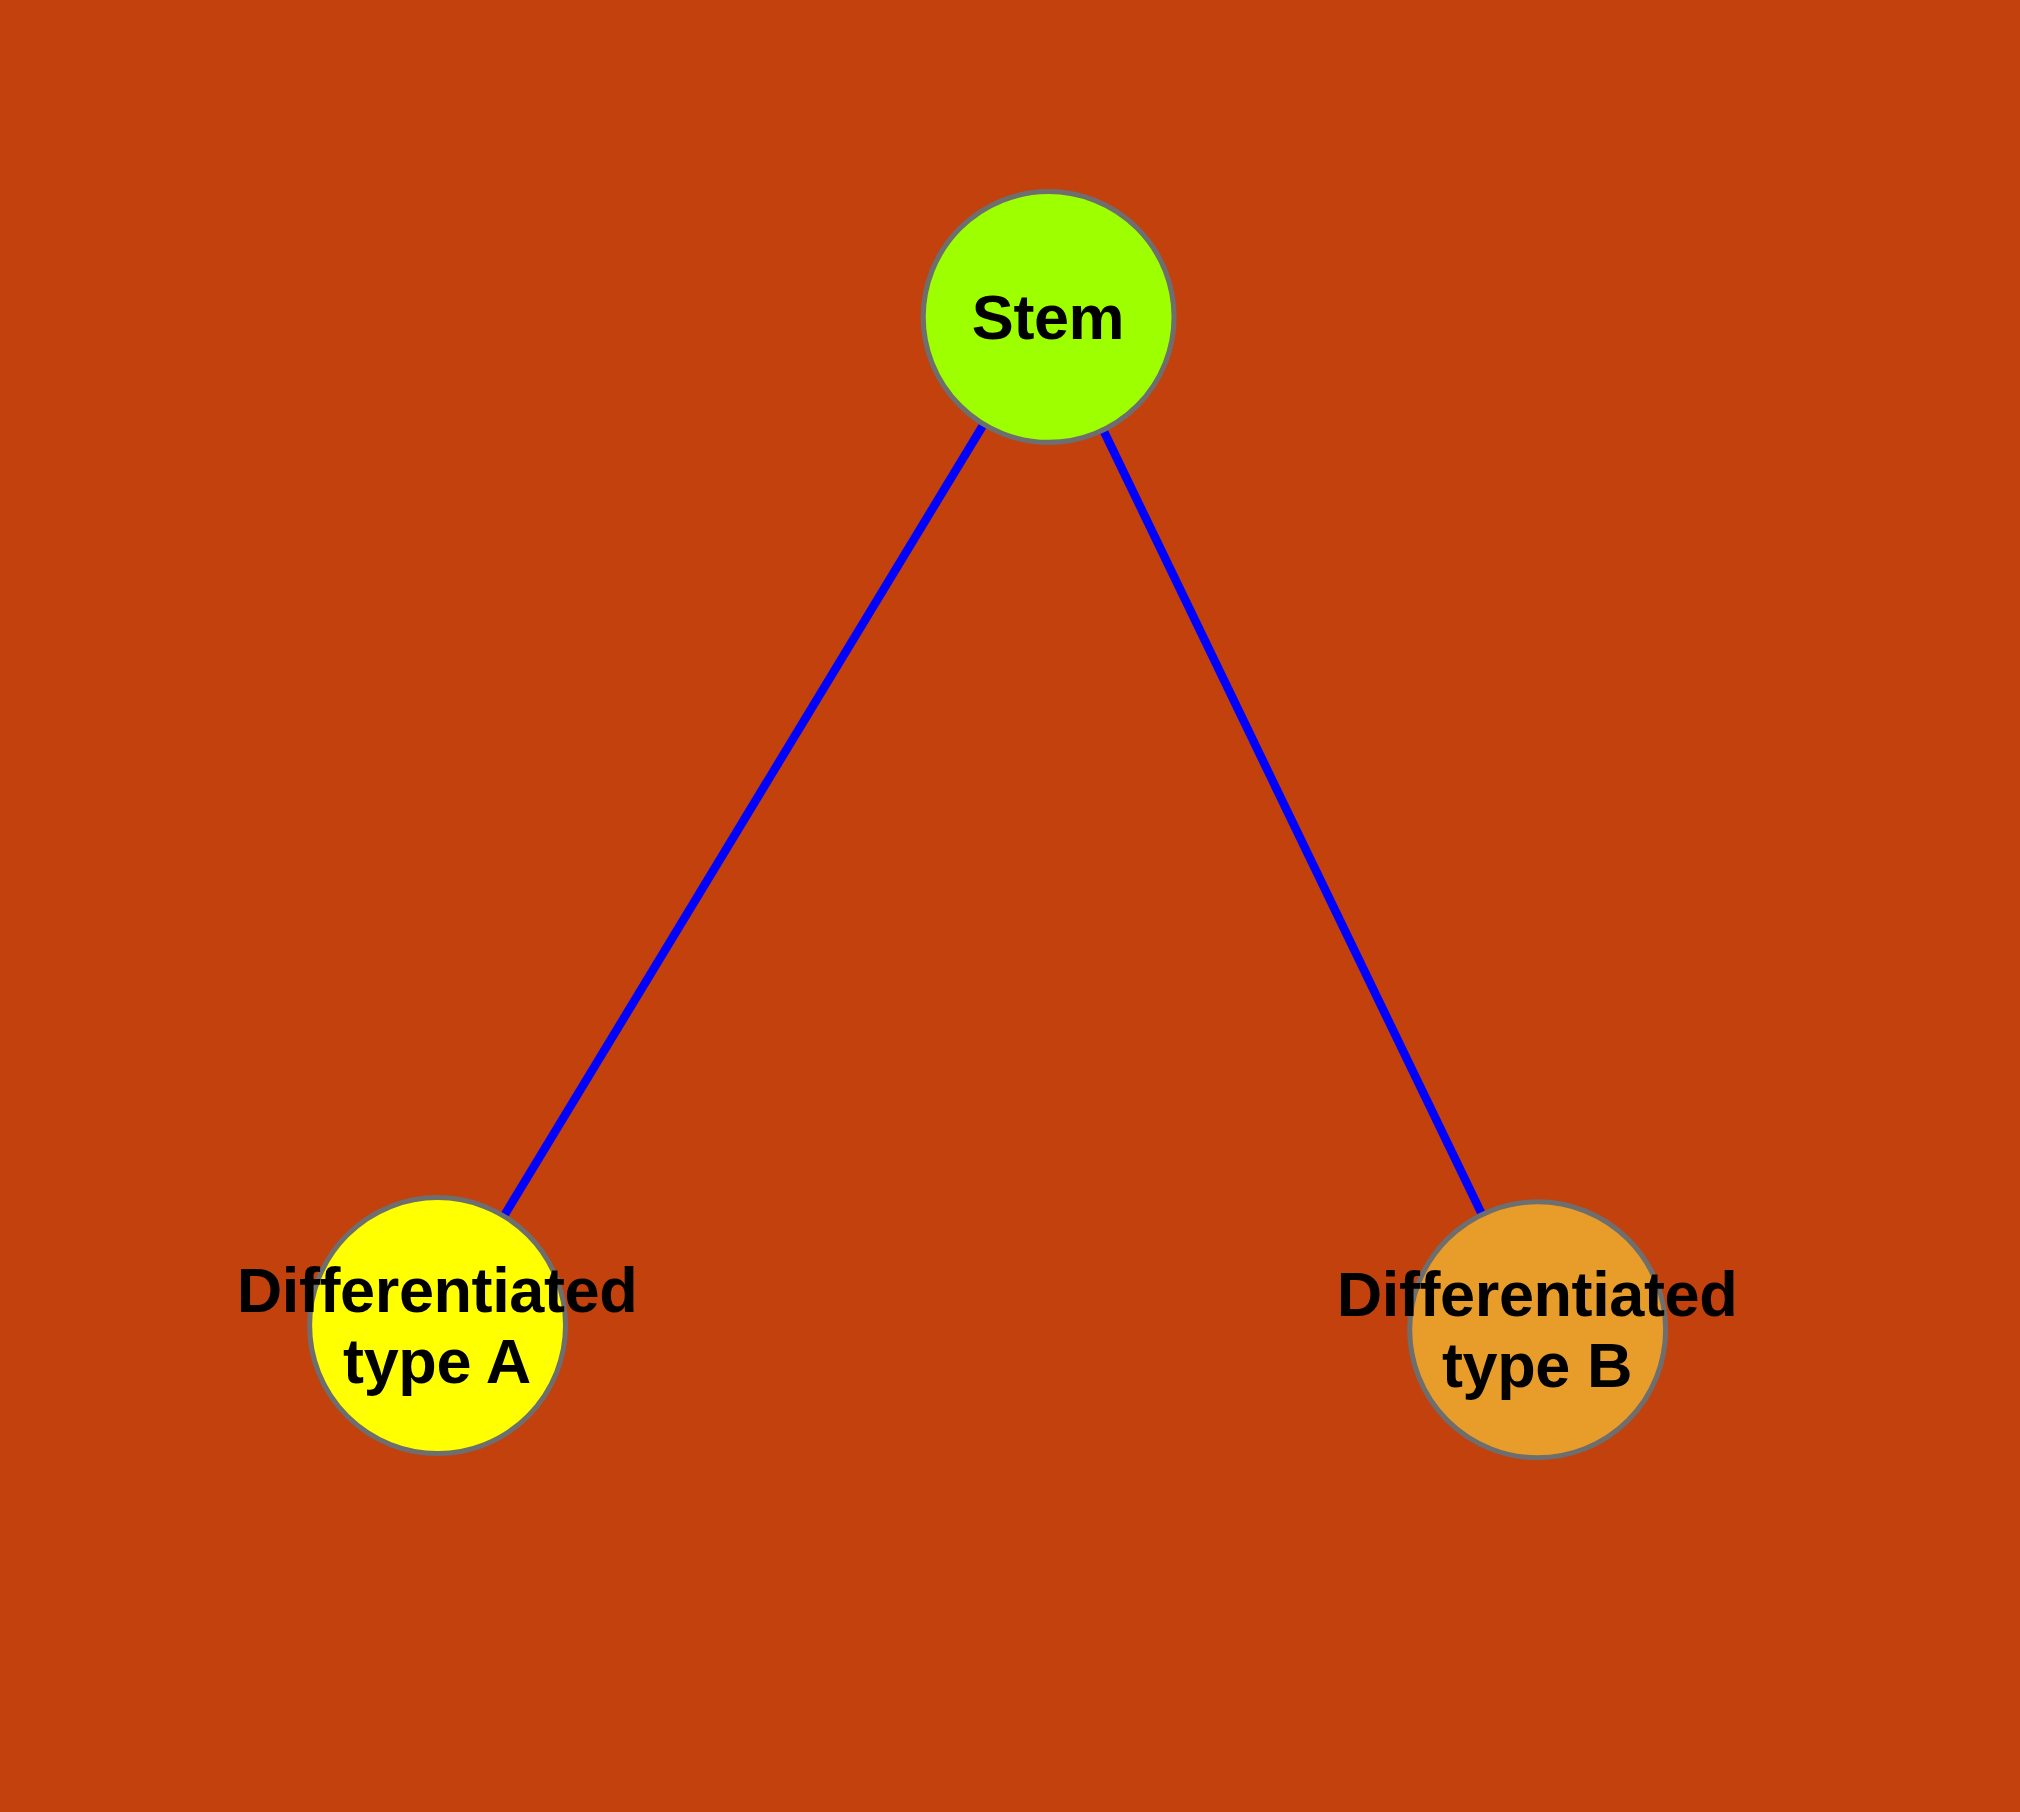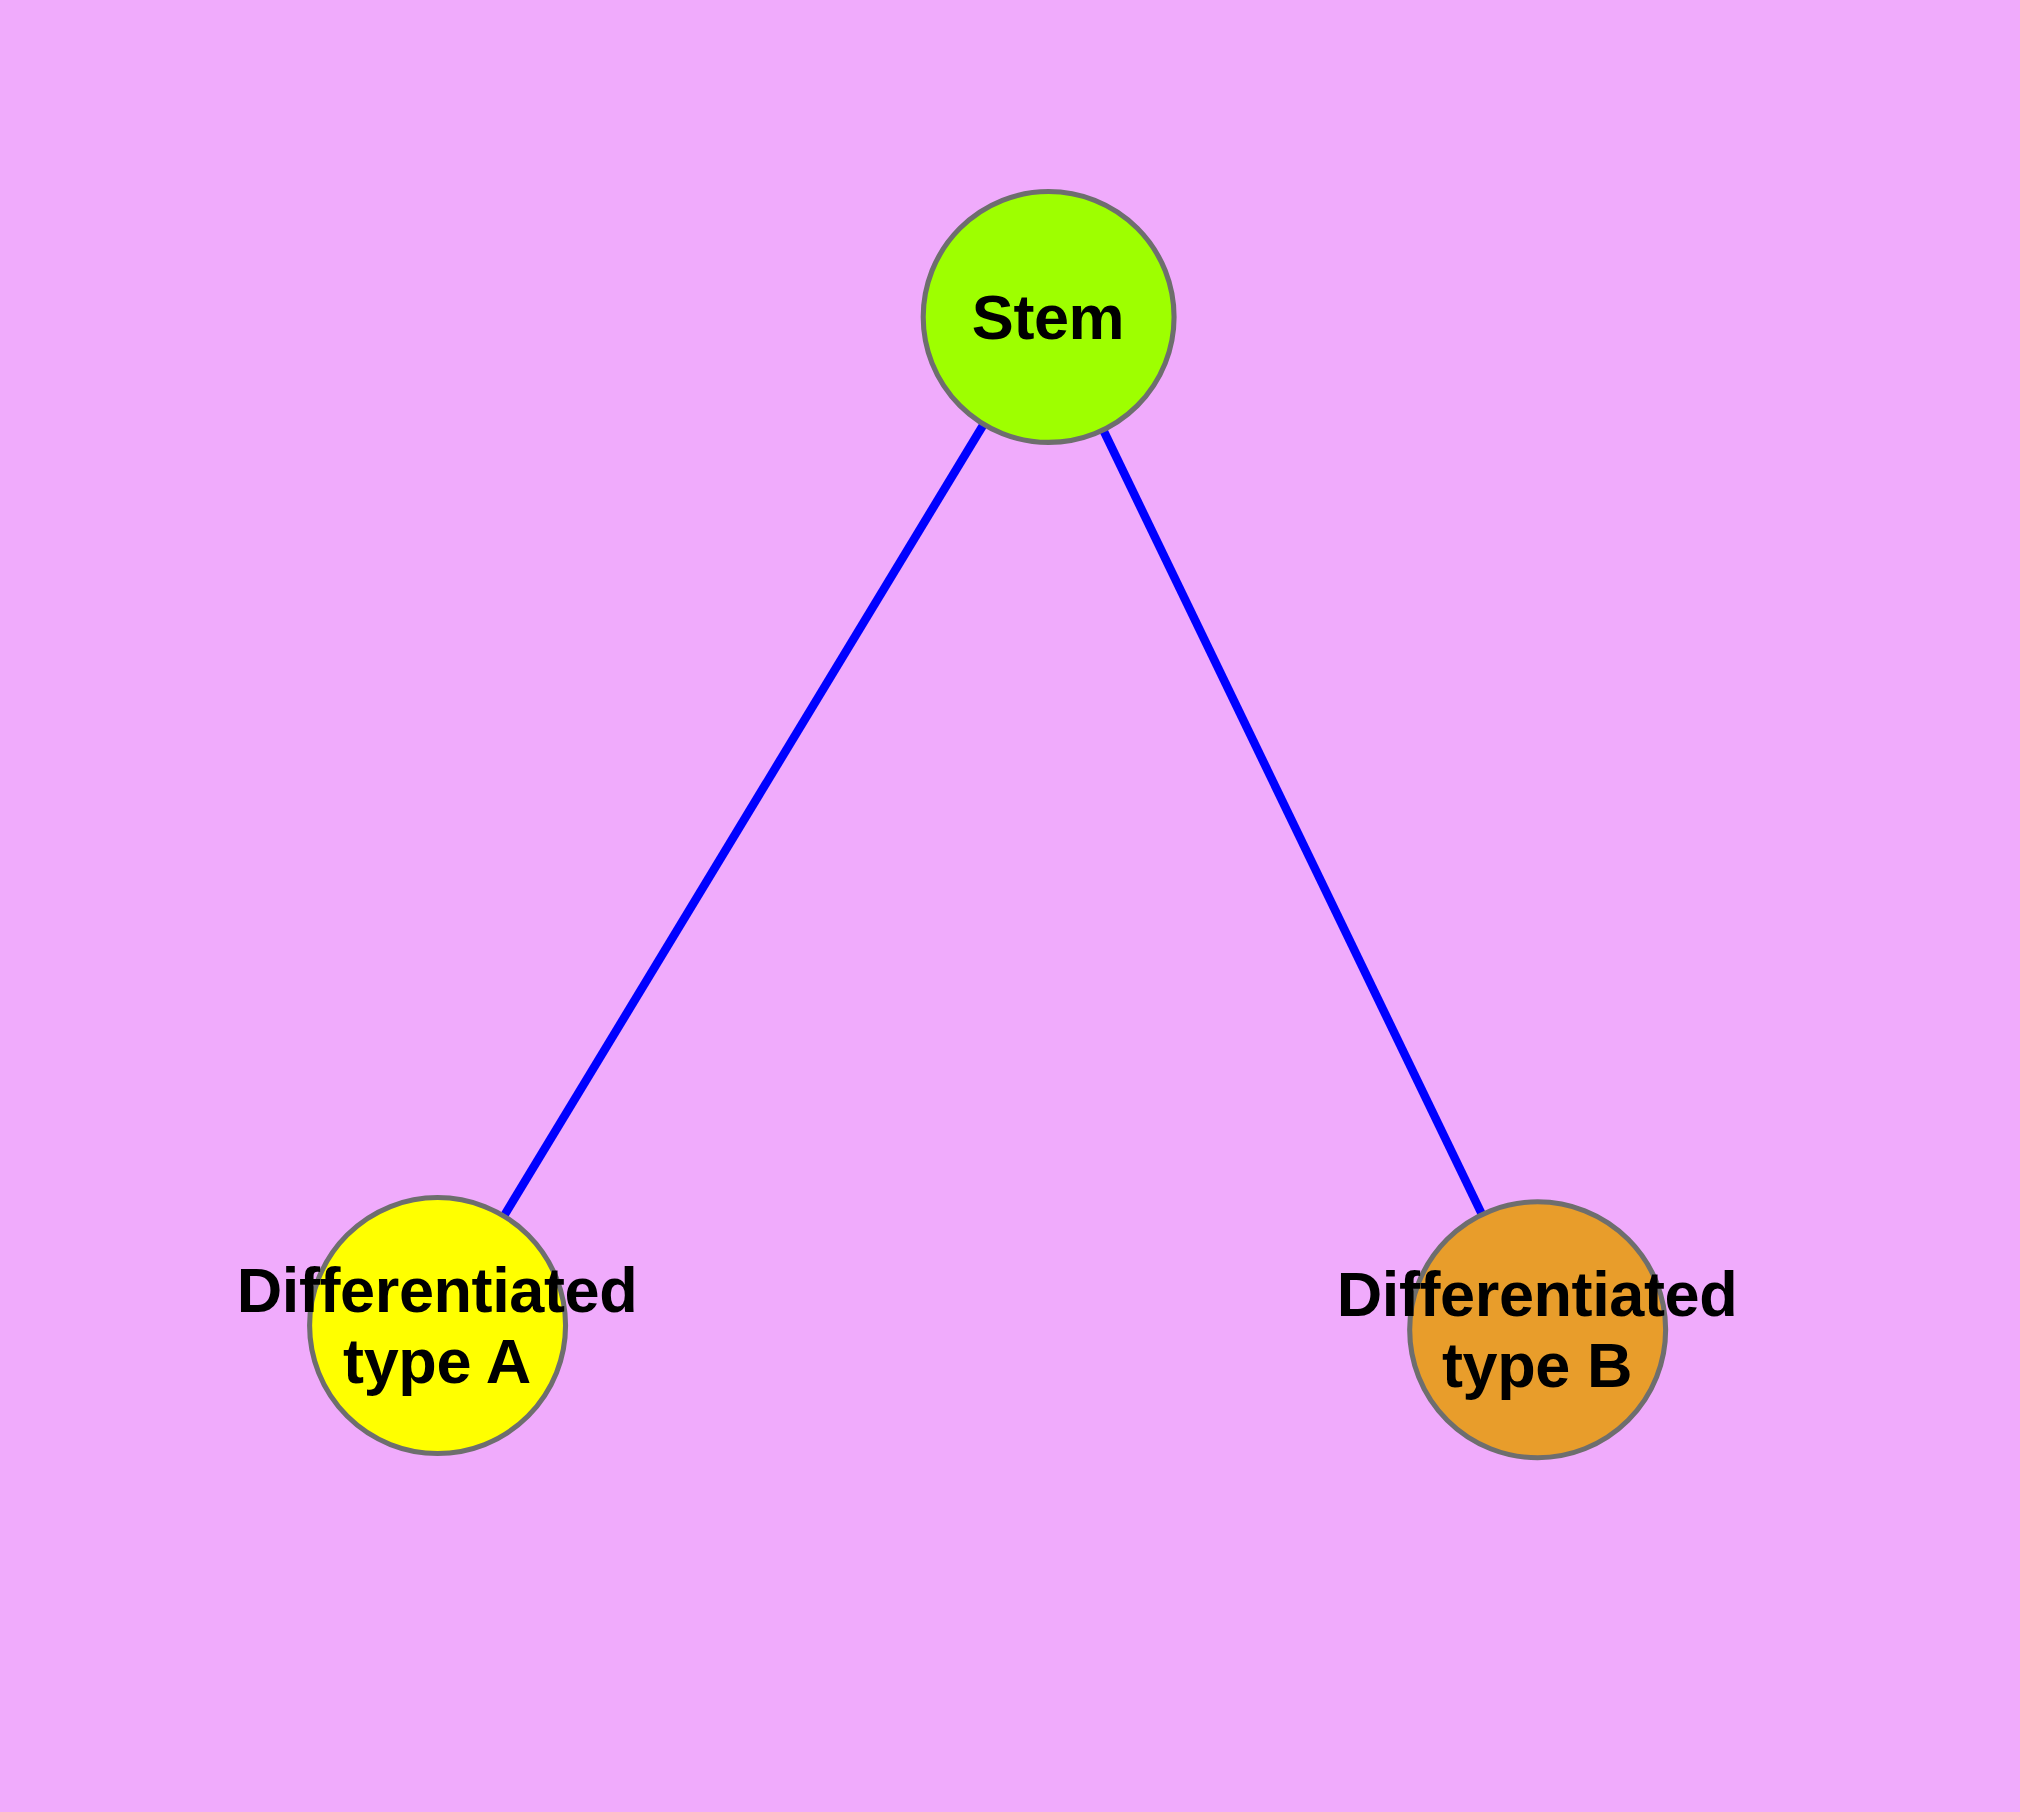--- a/index.html
+++ b/index.html
@@ -5,21 +5,21 @@
 <style>
   html, body {
     margin: 0;
     padding: 0;
     background: #c9c9fa;
   }
   #canvas {
     position: relative;
     width: 2021px;
     height: 1812px;
-    background: #f0abfc;
+    background: #c2410c;
     overflow: hidden;
     font-family: "Liberation Sans", "DejaVu Sans", sans-serif;
   }
   #graph-svg {
     position: absolute;
     left: 0;
     top: 0;
     width: 2021px;
     height: 1812px;
   }

